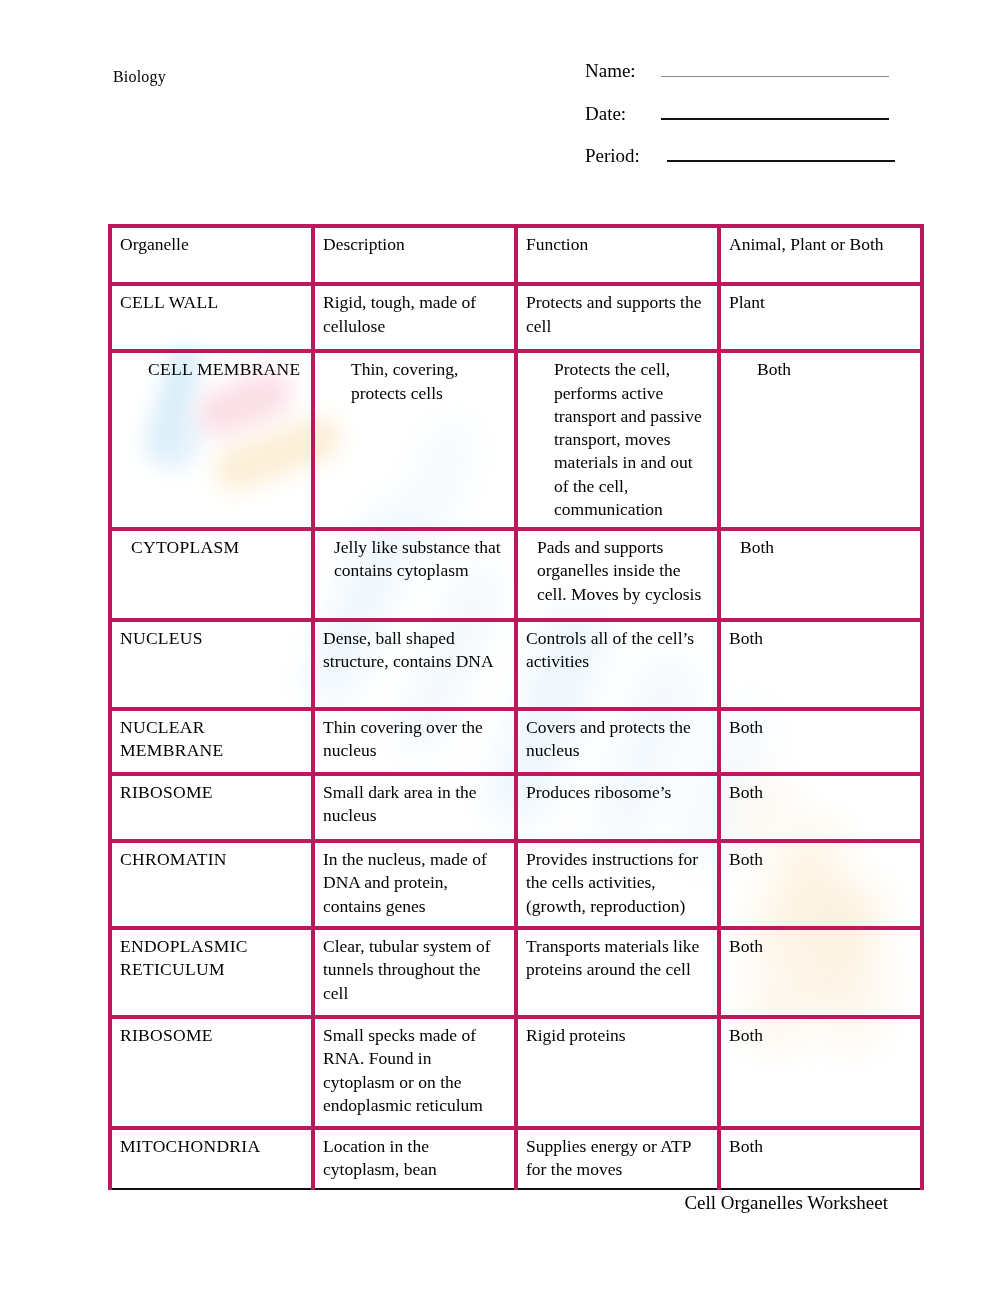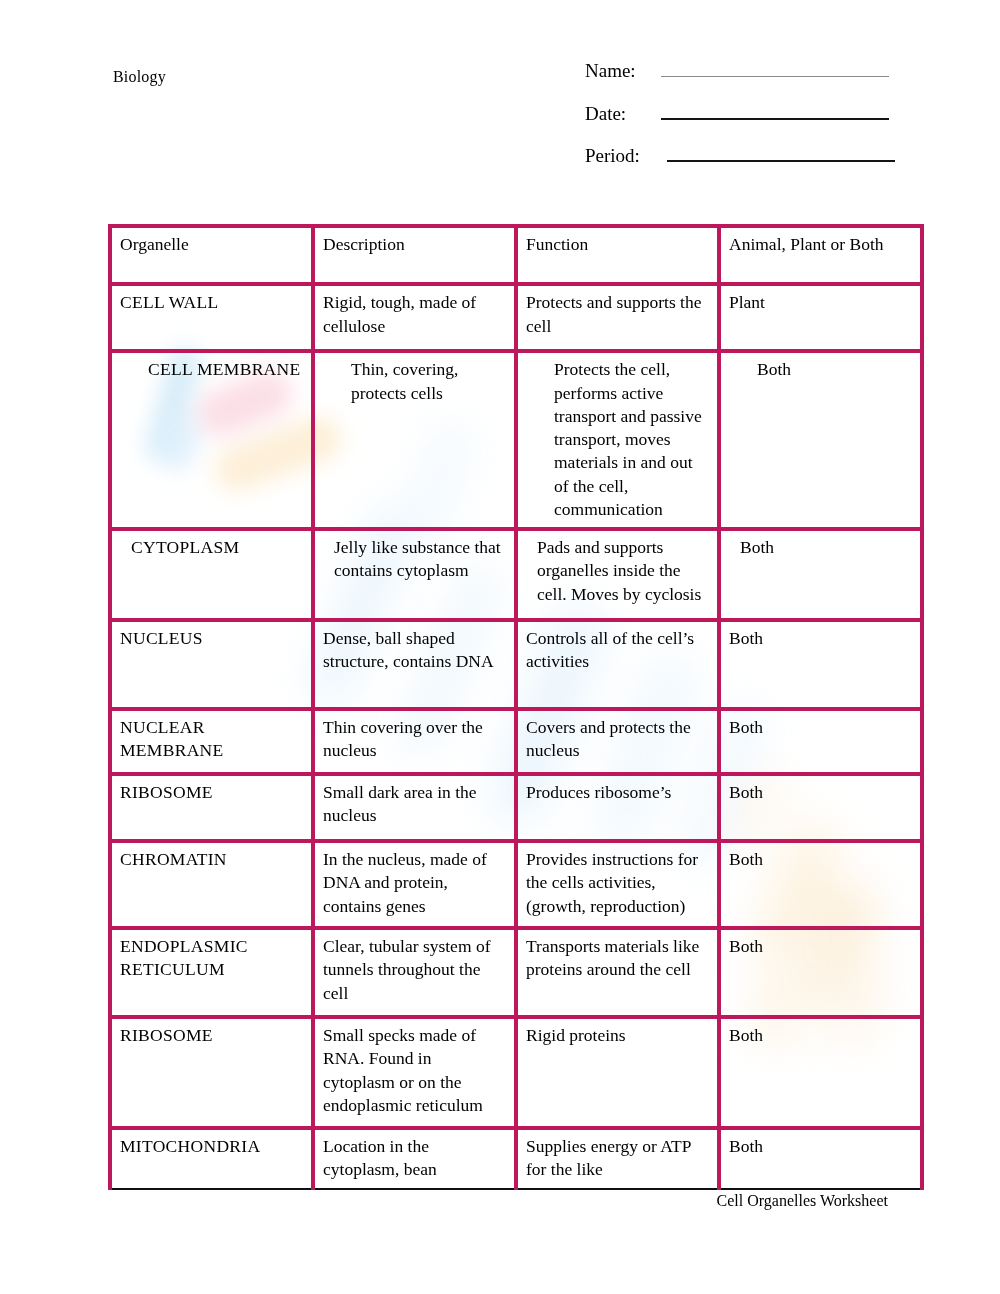--- a/index.html
+++ b/index.html
@@ -118,21 +118,21 @@
     display: block;
   }
 
   
   .footer {
     position: absolute;
     left: 0;
     top: 1192px;
     width: 888px;
     text-align: right;
-    font-size: 16px;
+    font-size: 19px;
   }
 </style>
 </head>
 <body>
 
 <svg id="watermark" viewBox="0 0 1000 1294" xmlns="http://www.w3.org/2000/svg" aria-hidden="true">
   <defs>
     <filter id="soft" x="-60%" y="-60%" width="220%" height="220%">
       <feGaussianBlur stdDeviation="11"></feGaussianBlur>
     </filter>
@@ -265,21 +265,21 @@
         </tr>
 
         <tr class="r-mito last">
           <td class="cell-name">
             <span class="clip-row">MITOCHONDRIA</span>
           </td>
           <td>
             <span class="clip-row">Location in the cytoplasm, bean</span>
           </td>
           <td>
-            <span class="clip-row">Supplies energy or ATP for the like</span>
+            <span class="clip-row">Supplies energy or ATP for the moves</span>
           </td>
           <td>
             <span class="clip-row">Both</span>
           </td>
         </tr>
       </tbody>
     </table>
   </div>
 
   <div class="footer">Cell Organelles Worksheet</div>

